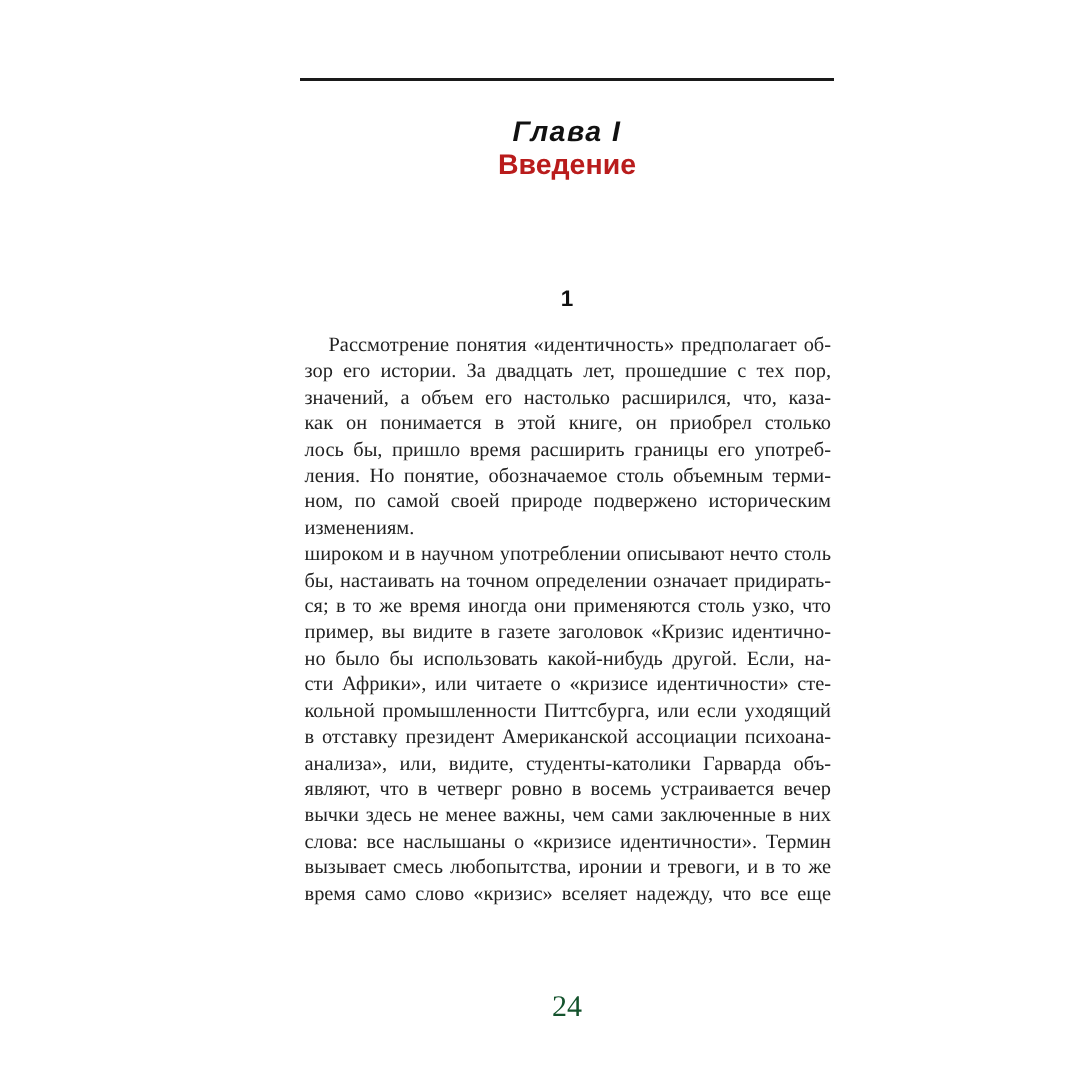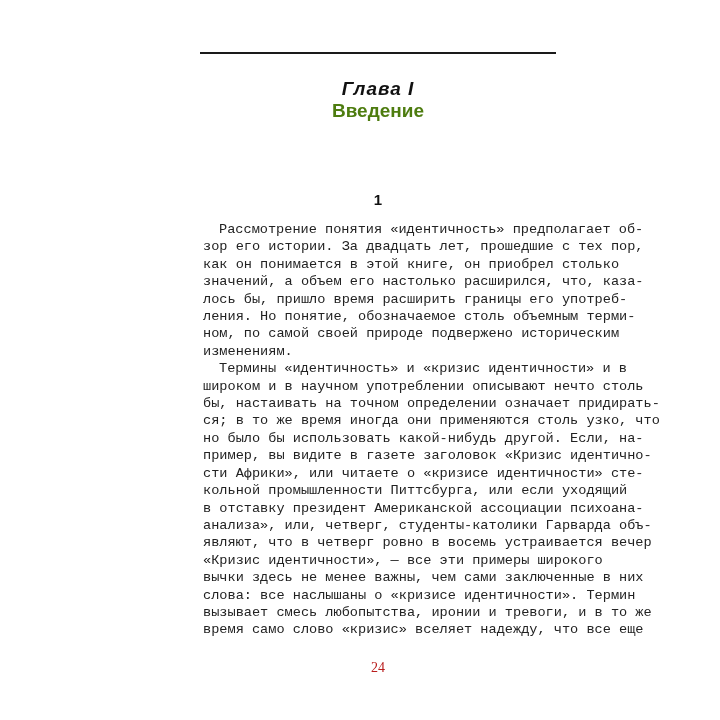--- a/index.html
+++ b/index.html
@@ -8,73 +8,71 @@
   .rule { position: absolute; left: 174px; top: 52px; width: 356px; height: 2px; background: #1a1a1a; }
   .chapter-label {
     position: absolute; left: 174px; width: 356px; top: 78px;
     text-align: center; font-family: "Liberation Sans", sans-serif;
     font-weight: bold; font-style: italic; font-size: 19px; color: #111;
     letter-spacing: 1px;
   }
   .chapter-title {
     position: absolute; left: 174px; width: 356px; top: 100px;
     text-align: center; font-family: "Liberation Sans", sans-serif;
-    font-weight: bold; font-size: 19px; color: #4d7c0f;
+    font-weight: bold; font-size: 19px; color: #b91c1c;
   }
   .section-num {
     position: absolute; left: 174px; width: 356px; top: 191px;
     text-align: center; font-family: "Liberation Sans", sans-serif;
     font-weight: bold; font-size: 15px; color: #111;
   }
   .body-text {
     position: absolute; left: 177px; top: 221px; width: 351px;
     font-family: "Liberation Serif", serif; font-size: 13.6px; line-height: 17.4px;
     color: #222; text-align: justify;
   }
-  .body-text .line { display: block; text-align: justify; text-align-last: justify; white-space: nowrap; overflow: visible; font-family: Liberation Mono, monospace; }
+  .body-text .line { display: block; text-align: justify; text-align-last: justify; white-space: nowrap; overflow: visible; }
   .body-text .line.last { text-align-last: left; }
   .body-text .line.indent { padding-left: 16px; }
   .page-number {
     position: absolute; left: 174px; width: 356px; top: 660px;
-    text-align: center; font-family: "Liberation Serif", serif; font-size: 14px; color: #b91c1c;
+    text-align: center; font-family: "Liberation Serif", serif; font-size: 20px; color: #14532d;
   }
 </style>
 </head>
 <body>
 
 <div class="page">
   <div class="rule"></div>
   <div class="chapter-label">Глава I</div>
   <div class="chapter-title">Введение</div>
   <div class="section-num">1</div>
 
   <div class="body-text">
     <div>
       <span class="line indent">Рассмотрение понятия «идентичность» предполагает об-</span>
       <span class="line">зор его истории. За двадцать лет, прошедшие с тех пор,</span>
+      <span class="line">значений, а объем его настолько расширился, что, каза-</span>
       <span class="line">как он понимается в этой книге, он приобрел столько</span>
-      <span class="line">значений, а объем его настолько расширился, что, каза-</span>
       <span class="line">лось бы, пришло время расширить границы его употреб-</span>
       <span class="line">ления. Но понятие, обозначаемое столь объемным терми-</span>
       <span class="line">ном, по самой своей природе подвержено историческим</span>
       <span class="line last">изменениям.</span>
     </div>
     <div>
-      <span class="line indent">Термины «идентичность» и «кризис идентичности» и в</span>
       <span class="line">широком и в научном употреблении описывают нечто столь</span>
       <span class="line">бы, настаивать на точном определении означает придирать-</span>
       <span class="line">ся; в то же время иногда они применяются столь узко, что</span>
+      <span class="line">пример, вы видите в газете заголовок «Кризис идентично-</span>
       <span class="line">но было бы использовать какой-нибудь другой. Если, на-</span>
-      <span class="line">пример, вы видите в газете заголовок «Кризис идентично-</span>
       <span class="line">сти Африки», или читаете о «кризисе идентичности» сте-</span>
       <span class="line">кольной промышленности Питтсбурга, или если уходящий</span>
       <span class="line">в отставку президент Американской ассоциации психоана-</span>
-      <span class="line">анализа», или, четверг, студенты-католики Гарварда объ-</span>
+      <span class="line">анализа», или, видите, студенты-католики Гарварда объ-</span>
       <span class="line">являют, что в четверг ровно в восемь устраивается вечер</span>
-      <span class="line">«Кризис идентичности», — все эти примеры широкого</span>
       <span class="line">вычки здесь не менее важны, чем сами заключенные в них</span>
       <span class="line">слова: все наслышаны о «кризисе идентичности». Термин</span>
       <span class="line">вызывает смесь любопытства, иронии и тревоги, и в то же</span>
       <span class="line">время само слово «кризис» вселяет надежду, что все еще</span>
 
     </div>
   </div>
 
   <div class="page-number">24</div>
 </div>

